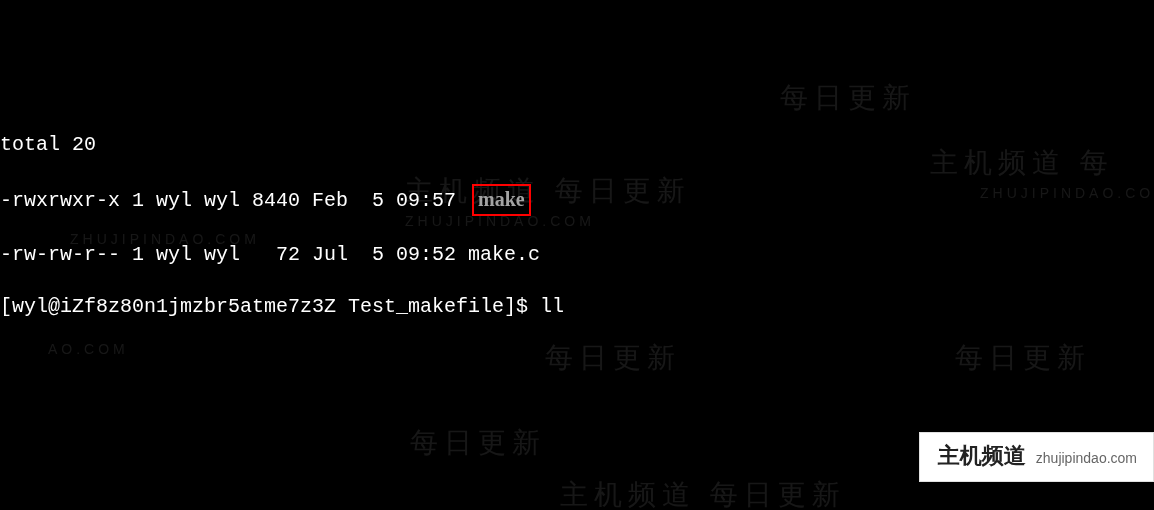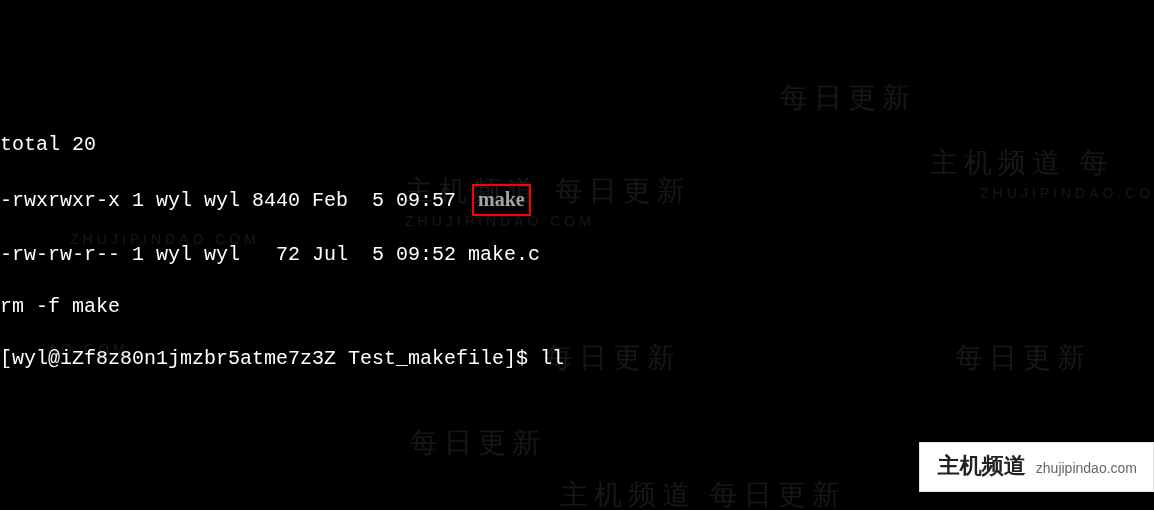--- a/index.html
+++ b/index.html
@@ -34,21 +34,21 @@
       z-index: 1;
       letter-spacing: 6px;
       font-size: 28px;
     }
     .wmk.small {
       font-size: 14px;
       letter-spacing: 4px;
     }
     .badge {
       position: absolute;
-      bottom: 18px;
+      bottom: 28px;
       right: 0;
       background: #ffffff;
       color: #222222;
       font-family: "Microsoft YaHei","PingFang SC",sans-serif;
       font-size: 22px;
       padding: 10px 16px 10px 18px;
       border: 1px solid #e0e0e0;
       box-shadow: -3px 3px 8px rgba(0,0,0,0.4);
       display: flex;
       align-items: baseline;
@@ -60,21 +60,20 @@
   </style>
 </head>
 <body>
 
 
 
 <div class="term">
 <span class="line">total 20</span>
 <span class="line"><span>-rwxrwxr-x 1 wyl wyl 8440 Feb  5 09:57 </span><span class="redbox"><span class="green bold">make</span></span></span>
 <span class="line">-rw-rw-r-- 1 wyl wyl   72 Jul  5 09:52 make.c</span>
-<span class="line">rm -f make</span>
 <span class="line"><span>[wyl@iZf8z80n1jmzbr5atme7z3Z Test_makefile]$ </span><span>ll</span></span>
 
 
 
 
 </div>
 
 
 <div class="wmk" style="top:85px; left:780px;">每日更新</div>
 <div class="wmk" style="top:150px; left:930px;">主机频道 每</div>

